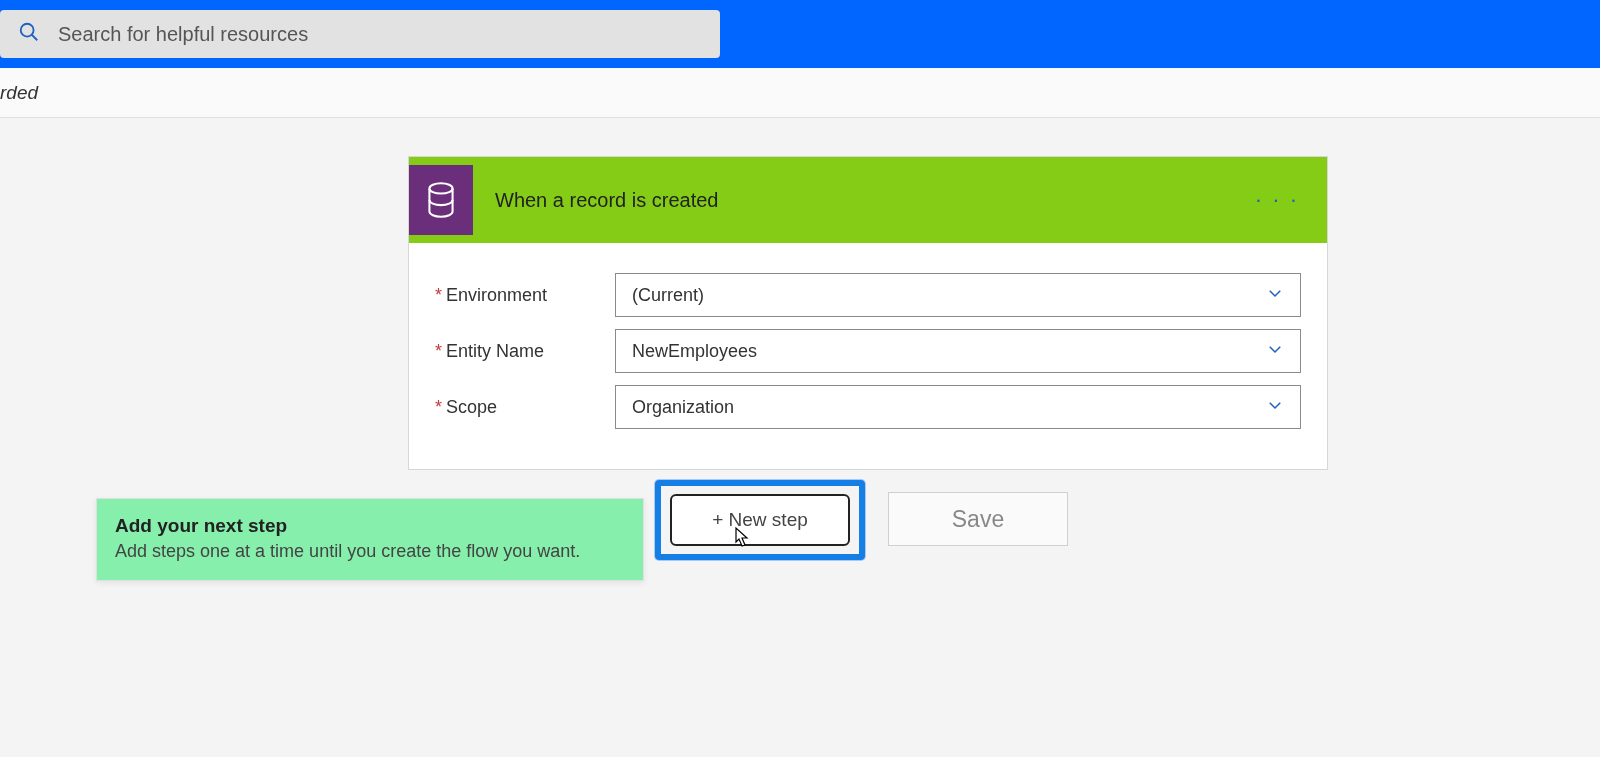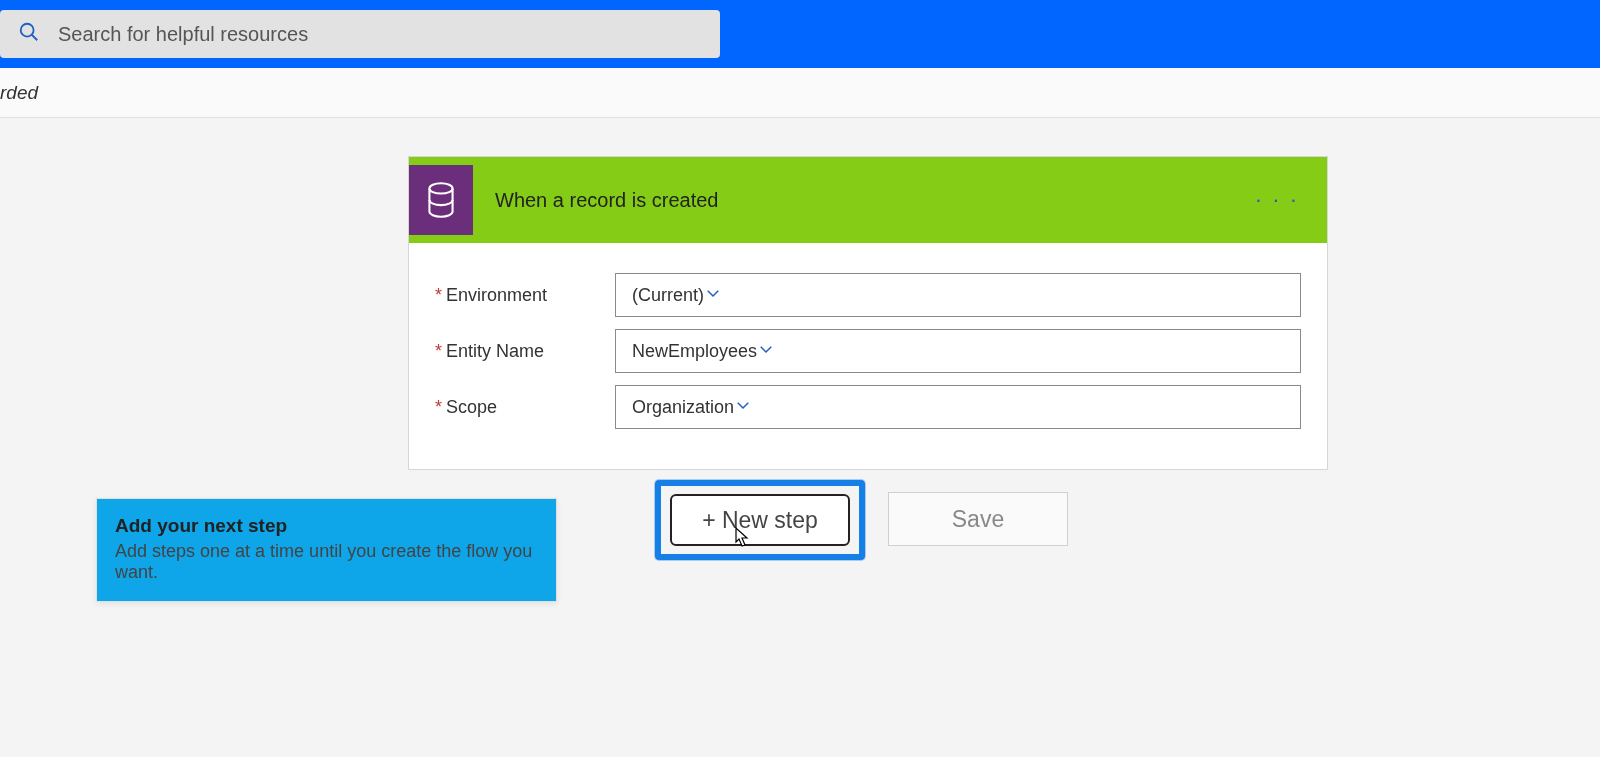--- a/index.html
+++ b/index.html
@@ -103,35 +103,36 @@
     font-size: 18px;
     color: #333;
   }
   .field-label .req { color: #c43a3a; margin-right: 4px; }
   .field-select {
     flex: 1;
     height: 44px;
     border: 1px solid #8a8a8a;
     display: flex;
     align-items: center;
+    justify-content: space-between;
     padding: 0 16px;
     font-size: 18px;
     color: #333;
     background: #fff;
     cursor: pointer;
   }
   .field-select .chev { color: #2060c0; }
 
   
   .tooltip-card {
     position: absolute;
     left: 96px;
     top: 380px;
-    width: 461px;
-    background: #0ea5e9;
+    width: 548px;
+    background: #86efac;
     border: 1px solid #e0e0e0;
     box-shadow: 0 2px 6px rgba(0,0,0,0.08);
     padding: 16px 18px 18px 18px;
   }
   .tooltip-title { font-size: 19px; font-weight: 600; color: #222; margin-bottom: 4px; }
   .tooltip-sub   { font-size: 18px; color: #444; }
 
   
   .new-step-wrap {
     position: absolute;
@@ -145,21 +146,21 @@
     align-items: center;
     justify-content: center;
     box-shadow: 0 0 0 1px rgba(21,127,230,0.35);
   }
   .new-step-btn {
     width: 180px;
     height: 52px;
     border: 2px solid #222;
     border-radius: 6px;
     background: #fff;
-    font-size: 23px;
+    font-size: 19px;
     color: #444;
     display: flex;
     align-items: center;
     justify-content: center;
     cursor: pointer;
     position: relative;
   }
   .cursor-ptr {
     position: absolute;
     left: 58px;

